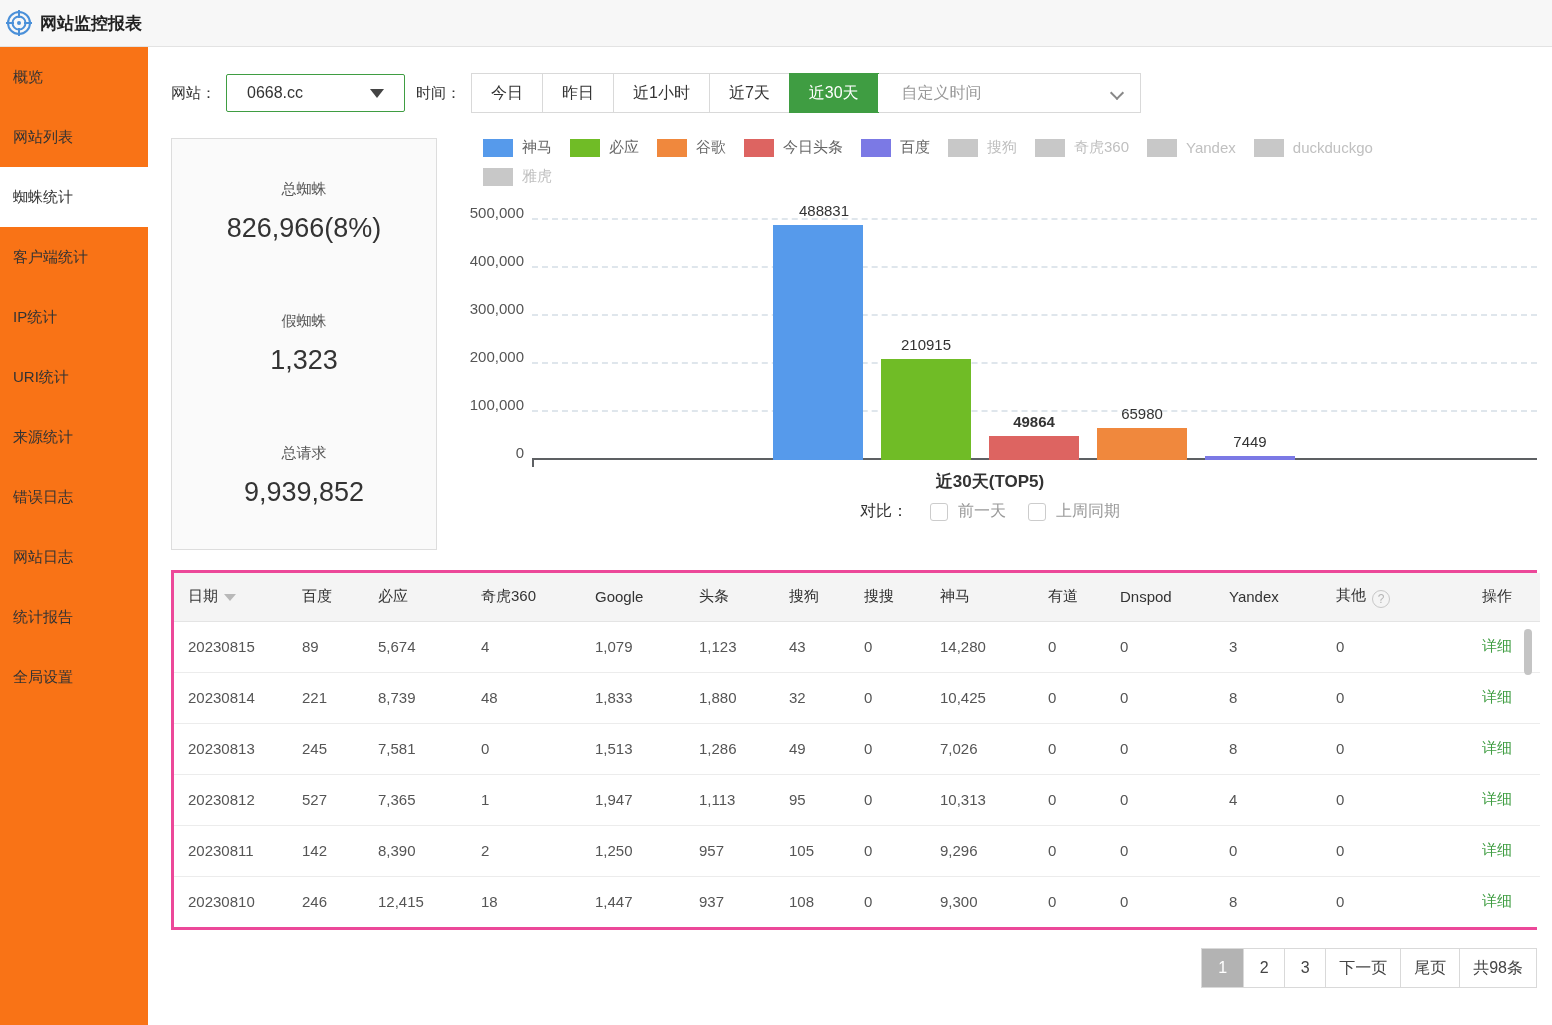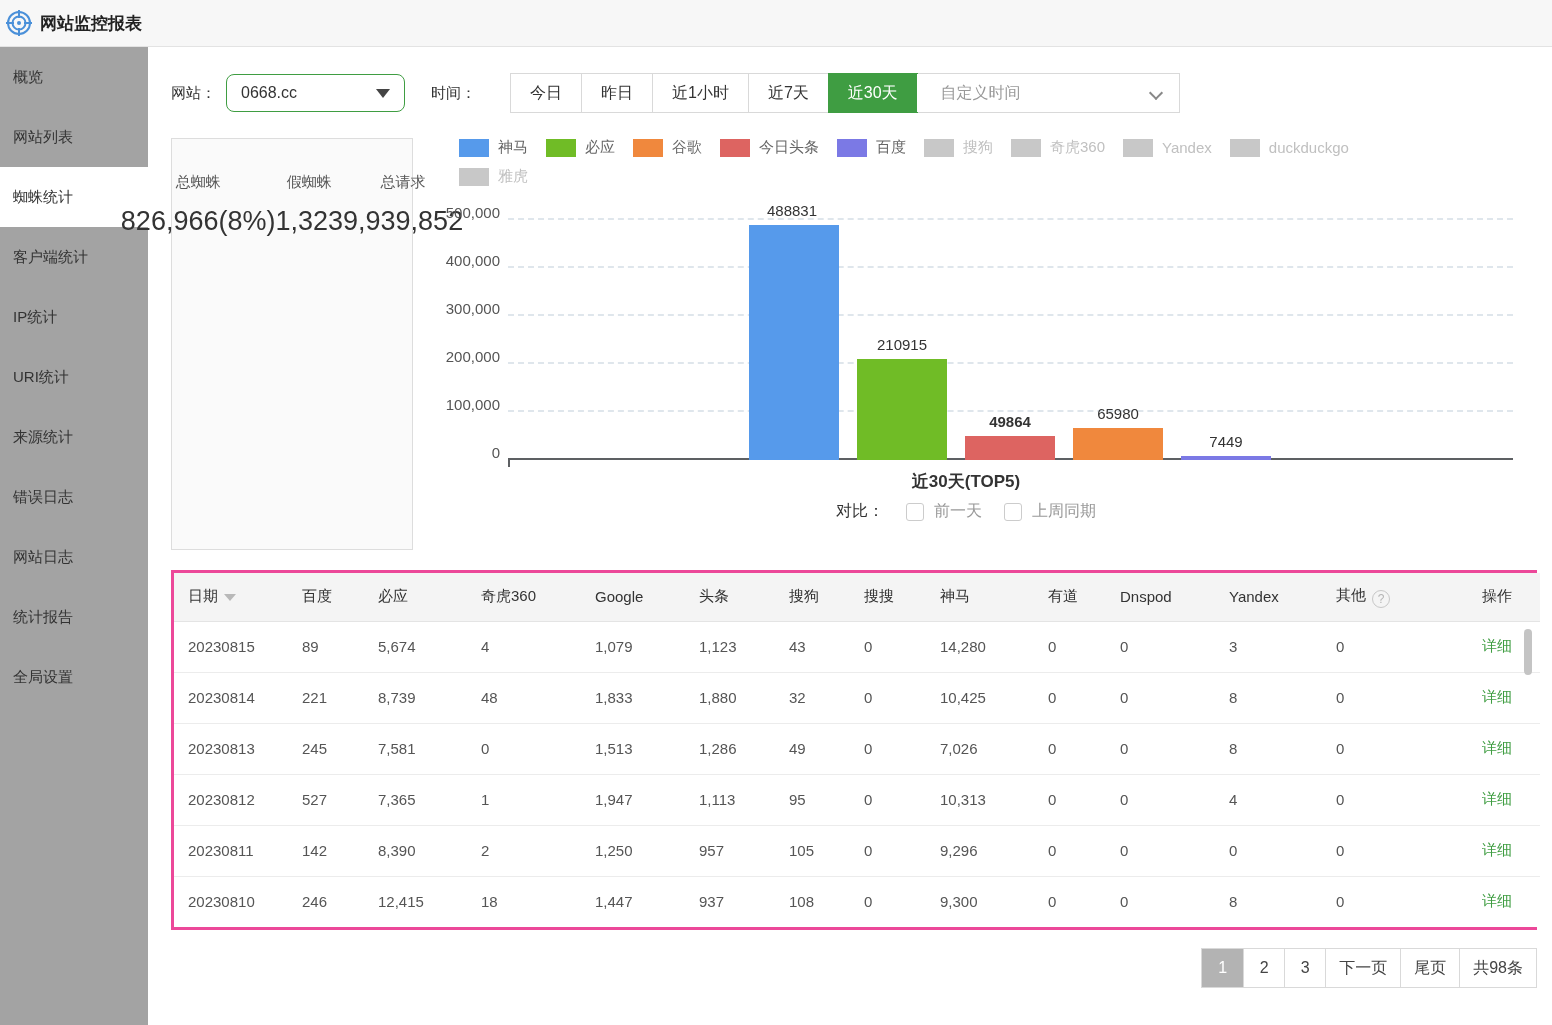--- a/index.html
+++ b/index.html
@@ -5,47 +5,47 @@
   * { margin:0; padding:0; box-sizing:border-box; }
   html,body { width:1552px; height:1025px; background:#fff;
     font-family:"Liberation Sans","DejaVu Sans",sans-serif; color:#333; }
   
   .topbar { height:47px; background:#f7f7f7; border-bottom:1px solid #e3e3e3;
     display:flex; align-items:center; padding-left:6px; }
   .logo { width:26px; height:26px; margin-right:8px; }
   .app-title { font-size:17px; font-weight:600; color:#222; }
   
   .layout { display:flex; height:978px; }
-  .sidebar { width:148px; background:#a3a3a3; flex:none; }
+  .sidebar { width:148px; background:#f97316; flex:none; }
   .side-item { height:60px; line-height:60px; padding-left:13px; font-size:15px;
     color:#333; cursor:pointer; }
   .side-item.active { background:#fff; }
   .main { flex:1; background:#fff; padding-left:23px; position:relative; }
   
   .filter-row { display:flex; align-items:center; margin-top:26px; height:40px; }
   .f-label { font-size:15px; color:#333; margin-right:10px; }
-  .site-select { width:179px; height:38px; border:1px solid #3f9d42; border-radius:8px;
-    background:#fff; display:flex; align-items:center; padding:0 14px; cursor:pointer; }
+  .site-select { width:179px; height:38px; border:1px solid #3f9d42; border-radius:2px;
+    background:#fff; display:flex; align-items:center; padding:0 20px; cursor:pointer; }
   .site-select .val { font-size:16px; color:#333; flex:1; }
   .caret-down { width:0; height:0; border-left:7px solid transparent;
     border-right:7px solid transparent; border-top:9px solid #444; }
-  .time-wrap { margin-left:26px; display:flex; align-items:center;gap:24px; }
+  .time-wrap { margin-left:11px; display:flex; align-items:center; }
   .seg-group { display:flex; border:1px solid #d9d9d9; height:40px; }
   .seg { padding:0 19px; line-height:38px; font-size:16px; color:#333; cursor:pointer;
     border-right:1px solid #d9d9d9; background:#fff; white-space:nowrap; }
   .seg.selected { background:#3f9d42; color:#fff; border-right:none; margin:-1px;
     height:40px; line-height:40px; padding:0 20px; }
   .seg.custom { width:262px; border-right:none; color:#999; position:relative;
     padding-left:24px; }
   .chev { position:absolute; right:18px; top:14px; width:10px; height:10px;
     border-right:2px solid #888; border-bottom:2px solid #888; transform:rotate(45deg); }
   
   .content-row { display:flex; margin-top:25px; }
-  .stats-card { width:242px; height:412px; flex:none; background:#fafafa;
-    border:1px solid #ddd; display:flex; flex-direction:row; justify-content:center; }
+  .stats-card { width:266px; height:412px; flex:none; background:#fafafa;
+    border:1px solid #ddd; display:flex; flex-direction:column; justify-content:center; }
   .stat { text-align:center; padding:34px 0; }
   .stat .s-label { font-size:15px; color:#555; margin-bottom:14px; }
   .stat .s-value { font-size:27px; color:#333; }
   
   .chart-col { margin-left:46px; width:1094px; }
   .legend { display:flex; flex-wrap:wrap; align-items:center; font-size:15px; }
   .legend-row { display:flex; align-items:center; margin-bottom:10px; width:100%; }
   .legend-item { display:flex; align-items:center; margin-right:18px; cursor:pointer; }
   .sw { width:30px; height:18px; margin-right:9px; }
   .legend-item .l-label { color:#666; }
@@ -226,21 +226,21 @@
               <div class="ylab" style="bottom: 87px;">200,000</div>
               <div class="gridline" style="bottom: 144px;"></div>
               <div class="ylab" style="bottom: 135px;">300,000</div>
               <div class="gridline" style="bottom: 192px;"></div>
               <div class="ylab" style="bottom: 183px;">400,000</div>
               <div class="gridline" style="bottom: 240px;"></div>
               <div class="ylab" style="bottom: 231px;">500,000</div>
               <div class="axisline"></div>
               <div class="tick"></div>
               <div class="bar" style="left: 241px; height: 234.639px; background: rgb(86, 154, 235);"></div>
-              <div class="bar-label" style="left: 284px; bottom: 240.639px; text-align: right;">488831</div>
+              <div class="bar-label" style="left: 292px; bottom: 240.639px; text-align: right;">488831</div>
               <div class="bar" style="left: 349px; height: 101.239px; background: rgb(112, 188, 38);"></div>
               <div class="bar-label" style="left: 394px; bottom: 107.239px;">210915</div>
               <div class="bar" style="left: 457px; height: 23.9347px; background: rgb(221, 100, 97);"></div>
               <div class="bar-label" style="left: 502px; bottom: 29.9347px; font-weight: bold;">49864</div>
               <div class="bar" style="left: 565px; height: 31.6704px; background: rgb(240, 136, 61);"></div>
               <div class="bar-label" style="left: 610px; bottom: 37.6704px;">65980</div>
               <div class="bar" style="left: 673px; height: 3.57552px; background: rgb(123, 121, 229);"></div>
               <div class="bar-label" style="left: 718px; bottom: 9.57552px;">7449</div>
             </div>
         </div>

